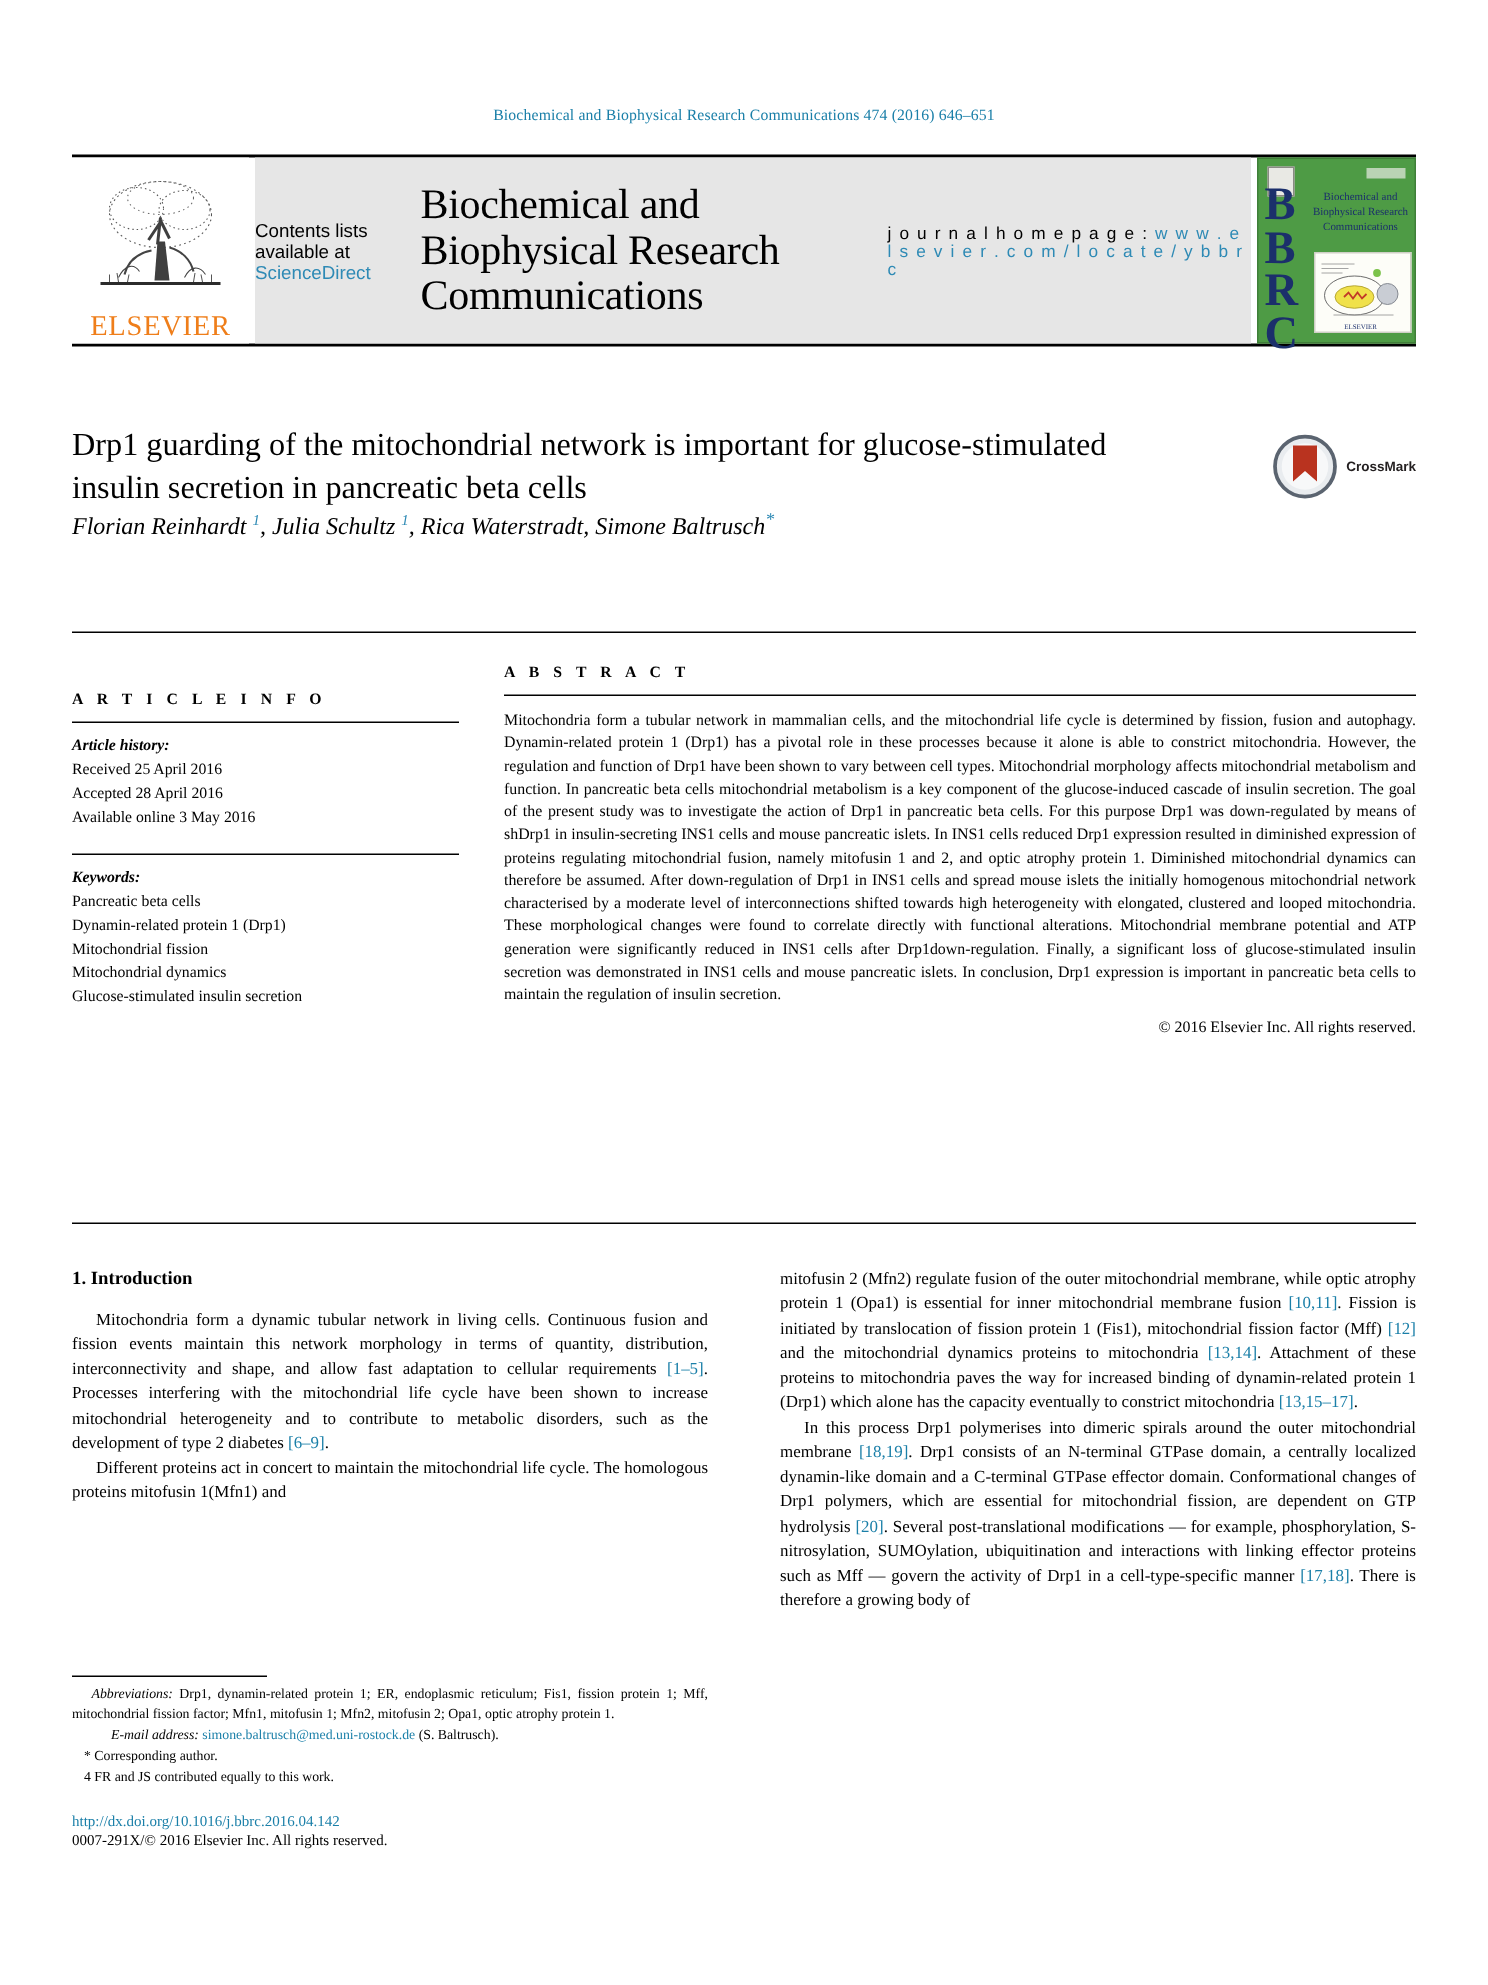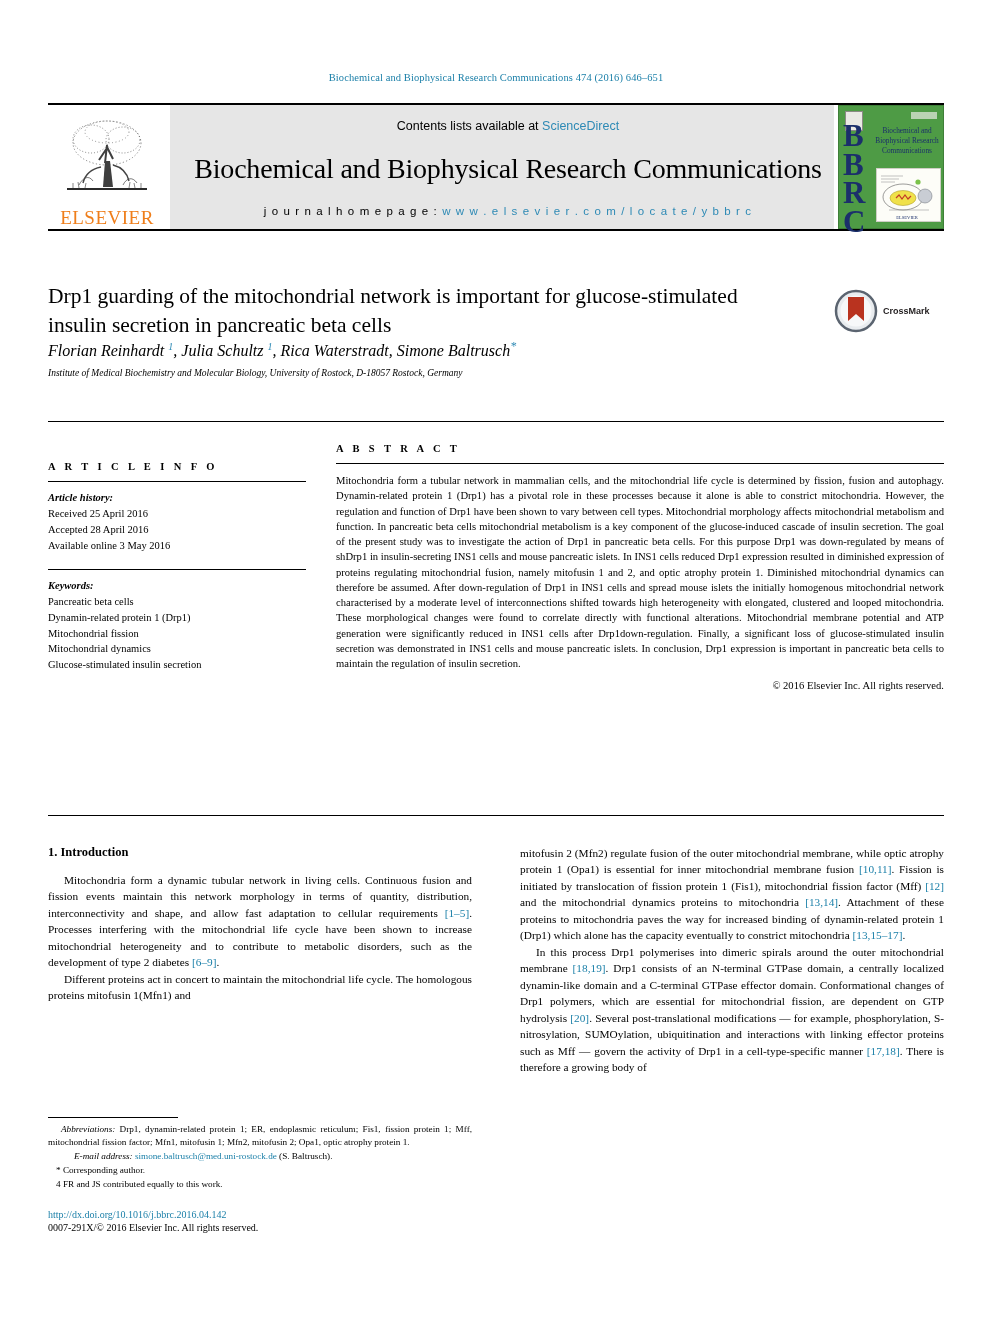--- a/index.html
+++ b/index.html
@@ -27,22 +27,22 @@
     width:118px;flex:0 0 118px;display:flex;flex-direction:column;
     align-items:center;justify-content:flex-end;padding-bottom:2px;
     background:#fff;
   }
   .tree-svg{display:block;}
   .elsevier-word{
     font-family:"Liberation Serif",serif;font-size:19px;letter-spacing:.5px;
     color:#ef7e1a;line-height:1;margin-top:1px;
   }
   .mast-center{
-    flex:1;background:#e6e6e6;display:flex;flex-direction:column;
-    align-items:center;justify-content:space-between;padding:14px 0 12px 12px;
+    flex:1;background:#e6e6e6;display:flex;flex-direction:row;
+    align-items:center;justify-content:space-between;padding:14px 0 12px 0;
     margin-left:4px;margin-right:4px;
   }
   .contents-line{font-family:"Liberation Sans",sans-serif;font-size:12.5px;color:#000;}
   .contents-line .sd{color:#2e8ab5;}
   .journal-title{
     font-family:"Liberation Serif",serif;font-size:28px;color:#000;
     letter-spacing:-0.2px;line-height:1.1;
   }
   .homepage{font-family:"Liberation Sans",sans-serif;font-size:11.5px;letter-spacing:1.1px;}
   .homepage .url{color:#2e8ab5;}
@@ -87,21 +87,21 @@
     font-family:"Liberation Serif",serif;font-size:16px;color:#000;font-style:italic;
   }
   .authors sup{font-size:10px;color:#2e8ab5;vertical-align:super;}
   .authors .star{color:#2e8ab5;font-size:12px;vertical-align:super;}
   .affil{
     font-family:"Liberation Serif",serif;font-style:italic;font-size:9.5px;
     margin-top:7px;color:#000;
   }
   .crossmark{
     position:absolute;right:0;top:6px;width:110px;height:46px;
-    display:flex;align-items:center;gap:5px;
+    display:flex;align-items:center;gap:5px;justify-content:flex-end;
   }
   .cm-word{font-family:"Liberation Sans",sans-serif;font-size:9px;font-weight:bold;color:#231f20;}
 
   
   .inforule{position:absolute;left:48px;top:421px;width:896px;border-top:1.6px solid #000;}
   .infocols{position:absolute;left:48px;top:443px;width:896px;display:flex;align-items:center;}
   .col-info{width:258px;flex:0 0 258px;}
   .col-gap{width:30px;flex:0 0 30px;}
   .col-abs{flex:1;}
   .sechead{
@@ -213,21 +213,20 @@
 
     </div>
     <div class="rule-bot"></div>
   </div>
 
   <div class="titleblock">
     <h1 class="art-title">Drp1 guarding of the mitochondrial network is important for glucose-stimulated insulin secretion in pancreatic beta cells</h1>
     <div class="authors">
       Florian Reinhardt <sup>1</sup>, Julia Schultz <sup>1</sup>, Rica Waterstradt, Simone Baltrusch<span class="star">*</span>
     </div>
-    <div class="affil">Institute of Medical Biochemistry and Molecular Biology, University of Rostock, D-18057 Rostock, Germany</div>
 
     <div class="crossmark">
       <svg width="44" height="44" viewBox="0 0 44 44">
         <circle cx="22" cy="22" r="20" fill="#e9ecef" stroke="#5b6470" stroke-width="2.5"></circle>
         <circle cx="22" cy="22" r="15.5" fill="#f7f8f9"></circle>
         <path d="M14 8 h16 v24 l-8 -7 l-8 7 Z" fill="#b9331f"></path>
       </svg>
       <span class="cm-word">CrossMark</span>
     </div>
   </div>

